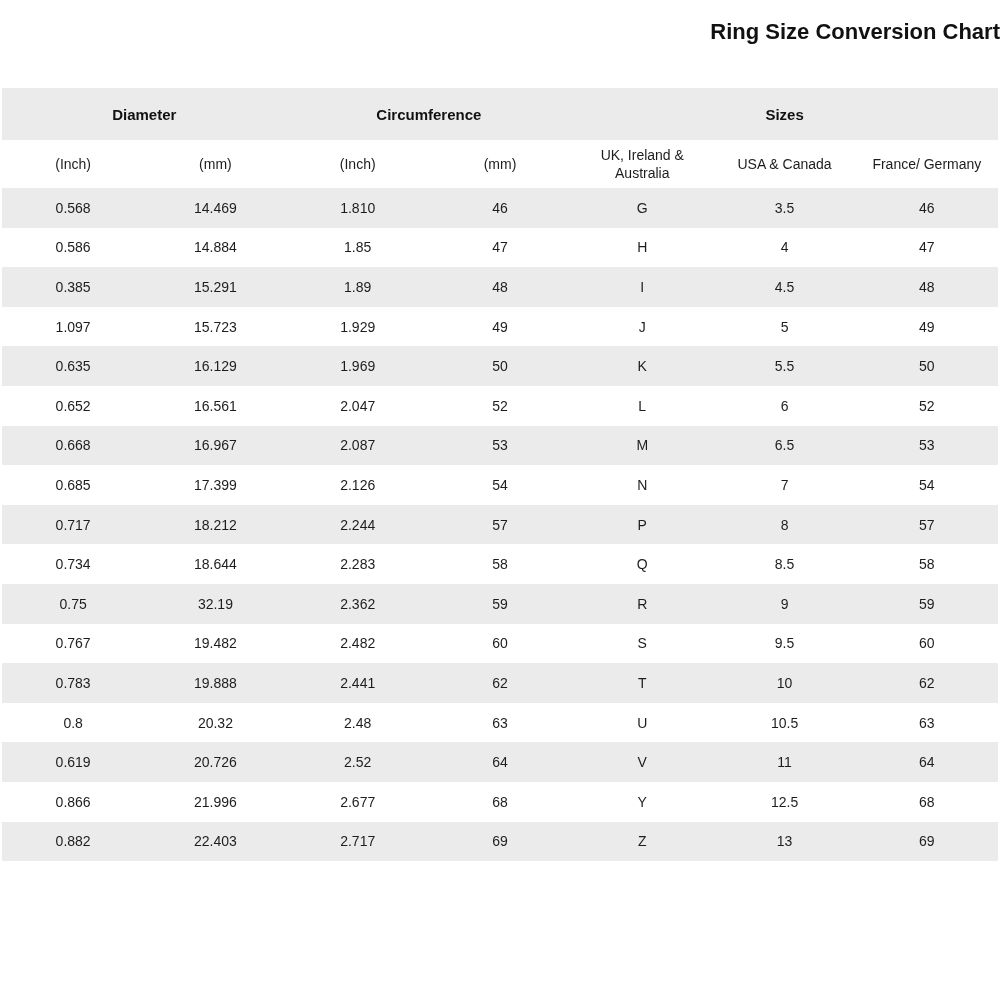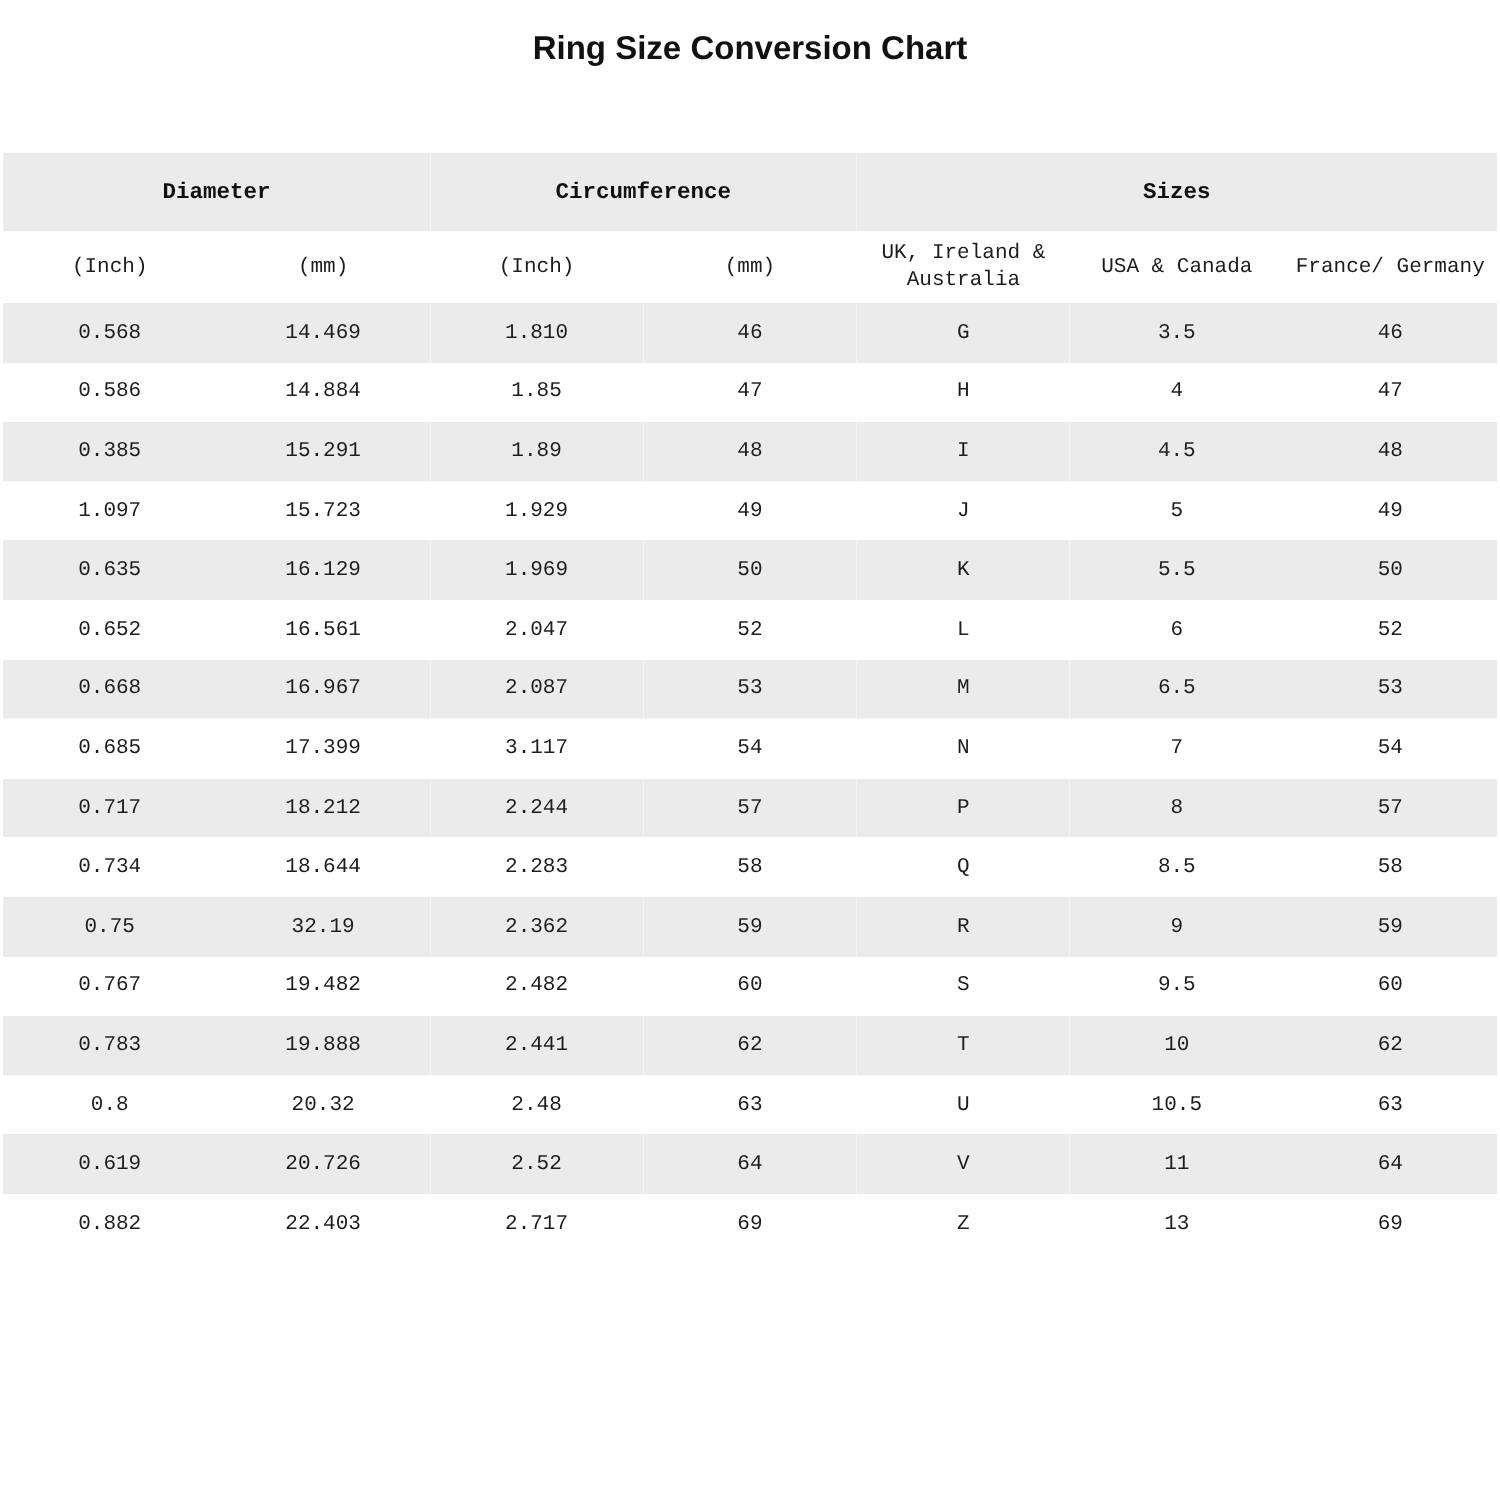--- a/index.html
+++ b/index.html
@@ -14,29 +14,28 @@
     font-family: "Liberation Sans", sans-serif;
     color: #1d1d1d;
   }
   .title {
     margin: 0;
     height: 88px;
     padding-top: 19px;
     font-size: 22px;
     line-height: 1.2;
     font-weight: bold;
-    text-align: center;
+    text-align: right;
     color: #111111;
   }
   table.ring-table {
     width: 996px;
-    margin: 14px 2px;
+    margin: 0 2px;
     border-collapse: collapse;
     table-layout: fixed;
-    font-family: Liberation Mono, monospace;
   }
   table.ring-table th,
   table.ring-table td {
     text-align: center;
     vertical-align: middle;
     padding: 0 8px;
     overflow: hidden;
   }
   tr.group-row th {
     height: 52px;
@@ -142,21 +141,21 @@
     <td>16.967</td>
     <td>2.087</td>
     <td>53</td>
     <td>M</td>
     <td>6.5</td>
     <td>53</td>
   </tr>
       <tr>
     <td>0.685</td>
     <td>17.399</td>
-    <td>3.117</td>
+    <td>2.126</td>
     <td>54</td>
     <td>N</td>
     <td>7</td>
     <td>54</td>
   </tr>
       <tr>
     <td>0.717</td>
     <td>18.212</td>
     <td>2.244</td>
     <td>57</td>
@@ -212,20 +211,29 @@
       <tr>
     <td>0.619</td>
     <td>20.726</td>
     <td>2.52</td>
     <td>64</td>
     <td>V</td>
     <td>11</td>
     <td>64</td>
   </tr>
       <tr>
+    <td>0.866</td>
+    <td>21.996</td>
+    <td>2.677</td>
+    <td>68</td>
+    <td>Y</td>
+    <td>12.5</td>
+    <td>68</td>
+  </tr>
+      <tr>
     <td>0.882</td>
     <td>22.403</td>
     <td>2.717</td>
     <td>69</td>
     <td>Z</td>
     <td>13</td>
     <td>69</td>
   </tr>
     </tbody>
 </table>

